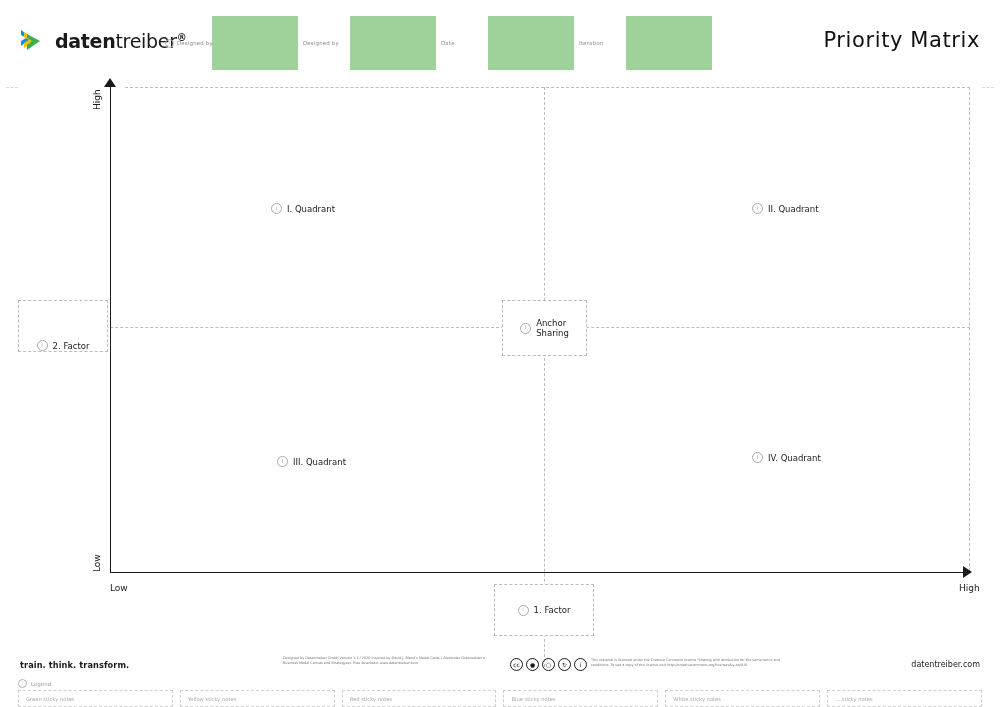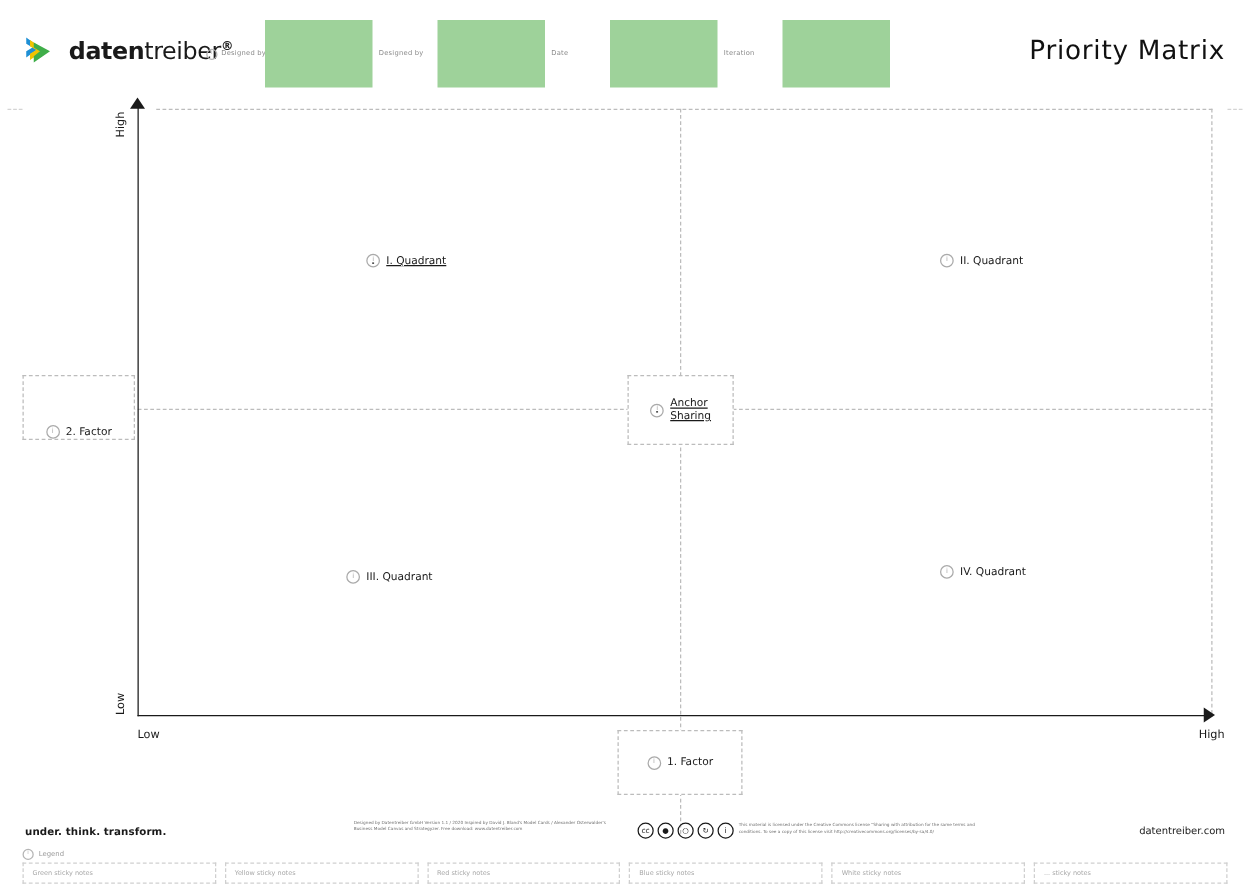--- a/index.html
+++ b/index.html
@@ -181,21 +181,21 @@
   
   .quad {
     position: absolute;
     display: flex;
     align-items: center;
     gap: 5px;
     font-size: 8.5px;
     color: #1a1a1a;
     white-space: nowrap;
   }
-  .q1 { left: 293px; top: 203px; text-decoration: underline; }
+  .q1 { left: 271px; top: 203px; }
   .q2 { left: 752px; top: 203px; }
   .q3 { left: 277px; top: 456px; text-align: right; }
   .q4 { left: 752px; top: 452px; }
 
   .info-dot-lg {
     width: 9px;
     height: 9px;
     border: 0.7px solid #aaa;
     border-radius: 50%;
     display: inline-flex;
@@ -214,21 +214,21 @@
     box-sizing: border-box;
     display: flex;
     align-items: center;
     justify-content: center;
     gap: 5px;
     font-size: 8.5px;
     color: #1a1a1a;
     background: #ffffff;
   }
   .box-factor2 { left: 18px;  top: 300px; width: 90px;  height: 52px; align-items: flex-end; }
-  .box-anchor  { left: 502px; top: 300px; width: 85px;  height: 56px; text-decoration: underline; }
+  .box-anchor  { left: 502px; top: 300px; width: 85px;  height: 56px; }
   .box-factor1 { left: 494px; top: 584px; width: 100px; height: 52px; }
   .ph-text { line-height: 1.18; }
 
   
   .tagline {
     position: absolute;
     left: 20px;
     top: 660px;
     font-size: 8.2px;
     font-weight: 700;
@@ -412,21 +412,21 @@
       <span>Anchor</span><br>
       <span>Sharing</span>
     </span>
   </div>
 
   <div class="ph-box box-factor1">
     <span class="info-dot-lg">i</span>
     <span class="ph-text">1. Factor</span>
   </div>
 
-  <div class="tagline">under. think. transform.</div>
+  <div class="tagline">train. think. transform.</div>
 
   <div class="credits">Designed by Datentreiber GmbH
 Version 1.1 / 2020
 Inspired by David J. Bland's Model Cards / Alexander Osterwalder's Business Model Canvas and Strategyzer.
 Free download: www.datentreiber.com</div>
 
   <div class="cc-row">
     <span class="cc-icons">
       <span class="cc-badge">cc</span>
       <span class="cc-badge">●</span>

